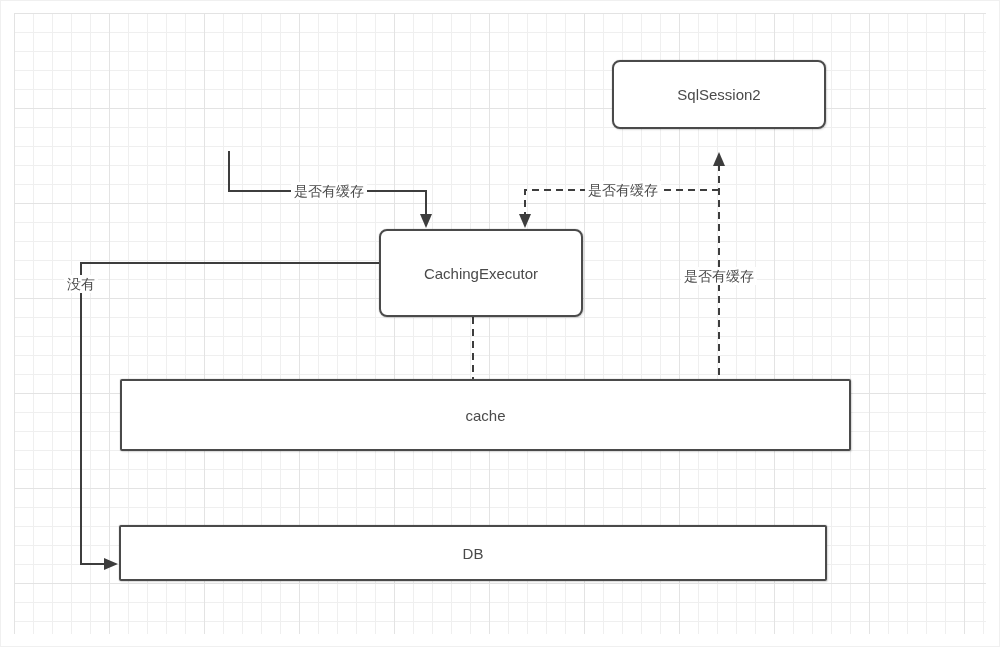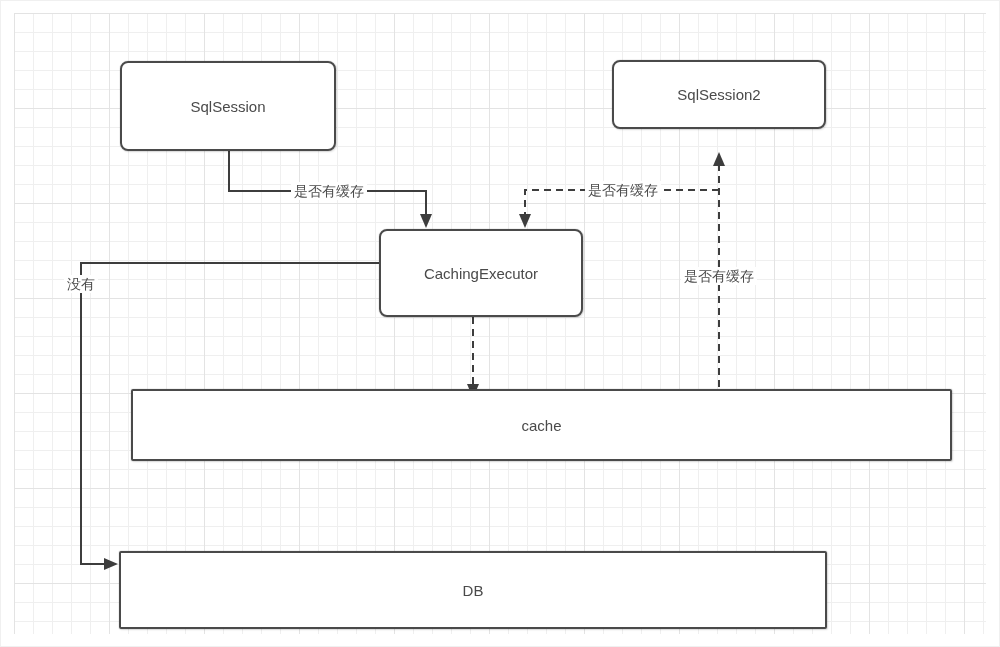--- a/index.html
+++ b/index.html
@@ -29,22 +29,22 @@
     border:2px solid #4a4a4a;
     box-shadow:0 0 0 1px rgba(0,0,0,0.05),1px 1px 2px rgba(0,0,0,0.12);
     display:flex;align-items:center;justify-content:center;
     color:#4a4a4a;font-size:15px;
   }
   .node.rounded{border-radius:8px;}
   .node.bar{border-radius:2px;}
   #node-sqlsession    {left:119px;top:60px; width:216px;height:90px;}
   #node-sqlsession2   {left:611px;top:59px; width:214px;height:69px;}
   #node-cachingexec   {left:378px;top:228px;width:204px;height:88px;}
-  #node-cache         {left:119px;top:388px;width:821px;height:72px;margin-left:11px;}
-  #node-db            {left:118px;top:524px;width:708px;height:78px;margin-top:26px;}
+  #node-cache         {left:119px;top:378px;width:731px;height:72px;}
+  #node-db            {left:118px;top:524px;width:708px;height:56px;}
   .edge-label{
     position:absolute;
     background:#ffffff;
     color:#4a4a4a;font-size:14px;line-height:1;
     padding:2px 3px;
     transform:translate(-50%,-50%);
     white-space:nowrap;
   }
   #label-check-left {left:328px;top:190px;}
   #label-check-right{left:622px;top:189px;}
@@ -68,23 +68,20 @@
 
     <path d="M718,189 L524,189 L524,214" fill="none" stroke="#3d3d3d" stroke-width="2" stroke-dasharray="7 5" marker-end="url(#arrow)"></path>
 
     <path d="M472,316 L472,384" fill="none" stroke="#3d3d3d" stroke-width="2" stroke-dasharray="7 5" marker-end="url(#arrow)"></path>
 
     <path d="M718,398 L718,164" fill="none" stroke="#3d3d3d" stroke-width="2" stroke-dasharray="7 5" marker-end="url(#arrow)"></path>
 
     <path d="M378,262 L80,262 L80,563 L104,563" fill="none" stroke="#3d3d3d" stroke-width="2" marker-end="url(#arrow)"></path>
   </svg>
 
-  <div class="node rounded" id="node-sqlsession">
-    <span>SqlSession</span>
-  </div>
 
   <div class="node rounded" id="node-sqlsession2">
     <span>SqlSession2</span>
   </div>
 
   <div class="node rounded" id="node-cachingexec">
     <span>CachingExecutor</span>
   </div>
 
   <div class="node bar" id="node-cache">

